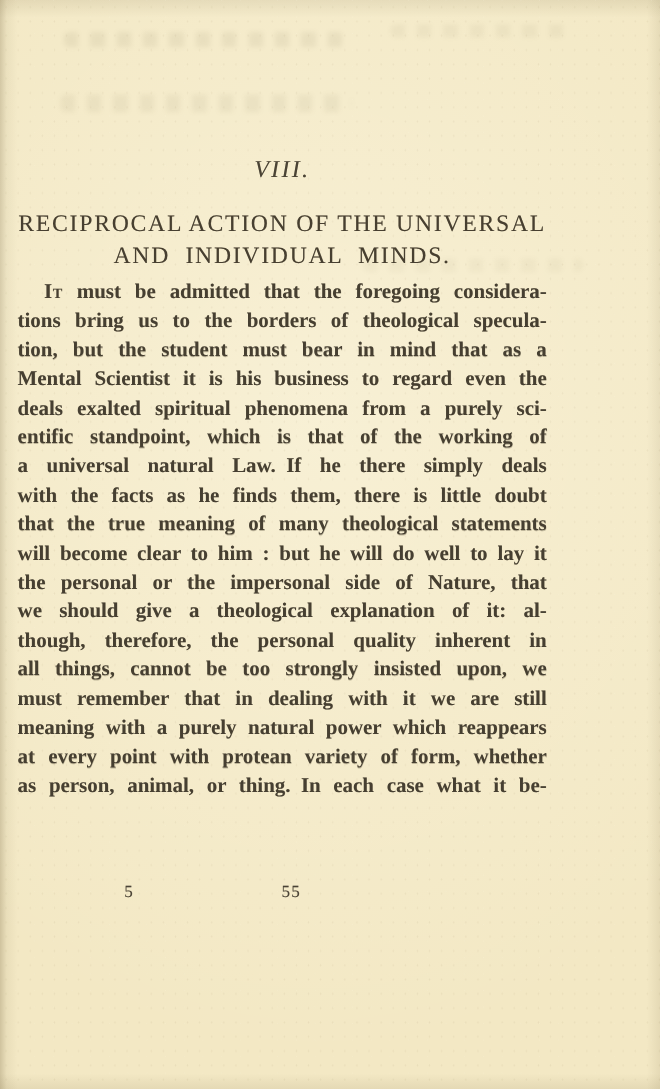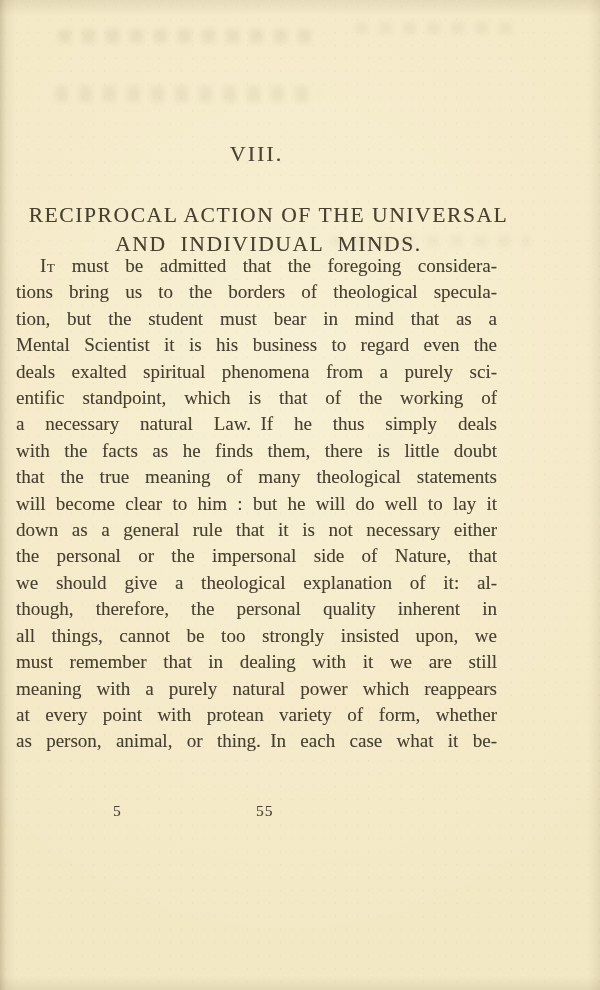--- a/index.html
+++ b/index.html
@@ -62,27 +62,28 @@
   .chapter-number {
     position: absolute;
     top: 141px;
     left: 0;
     width: 100%;
     text-align: center;
     font-size: 22px;
     letter-spacing: 2px;
     color: #4a4335;
     text-shadow: 0.2px 0.3px 0 rgba(70,60,40,0.35);
+    font-style: italic;
   }
   .title {
     position: absolute;
     top: 189px;
     left: 0;
     width: 100%;
-    margin: 12px;
+    margin: 0;
     font-size: 21.5px;
     font-weight: normal;
     line-height: 28.5px;
     text-align: center;
     letter-spacing: 1.6px;
     color: #473f30;
     text-shadow: 0.2px 0.3px 0 rgba(70,60,40,0.35);
   }
   .title .tl2 { word-spacing: 7px; }
 
@@ -93,20 +94,21 @@
     width: 481px;
     font-size: 19px;
     line-height: 26.4px;
     word-spacing: 1px;
     text-shadow: 0.2px 0.3px 0 rgba(70,60,40,0.30);
   }
   .body-line {
     text-align: justify;
     -moz-text-align-last: justify;
     text-align-last: justify;
+    font-weight: bold;
   }
   .body-line.first { padding-left: 24px; }
   .lead-word { font-variant: small-caps; letter-spacing: 0.5px; }
 
   .footer {
     position: absolute;
     top: 802px;
     left: 16px;
     width: 481px;
     height: 24px;
@@ -135,25 +137,24 @@
       <div class="tl2">AND INDIVIDUAL MINDS.</div>
     </h1>
 
     <div class="body-text">
       <div class="body-line first"><span class="lead-word">It</span><span> must be admitted that the foregoing considera-</span></div>
       <div class="body-line">tions bring us to the borders of theological specula-</div>
       <div class="body-line">tion, but the student must bear in mind that as a</div>
       <div class="body-line">Mental Scientist it is his business to regard even the</div>
       <div class="body-line">deals exalted spiritual phenomena from a purely sci-</div>
       <div class="body-line">entific standpoint, which is that of the working of</div>
-      <div class="body-line">a necessary natural Law. If he thus simply deals</div>
+      <div class="body-line">a universal natural Law. If he there simply deals</div>
       <div class="body-line">with the facts as he finds them, there is little doubt</div>
       <div class="body-line">that the true meaning of many theological statements</div>
       <div class="body-line">will become clear to him : but he will do well to lay it</div>
-      <div class="body-line">down as a general rule that it is not necessary either</div>
       <div class="body-line">the personal or the impersonal side of Nature, that</div>
       <div class="body-line">we should give a theological explanation of it: al-</div>
       <div class="body-line">though, therefore, the personal quality inherent in</div>
       <div class="body-line">all things, cannot be too strongly insisted upon, we</div>
       <div class="body-line">must remember that in dealing with it we are still</div>
       <div class="body-line">meaning with a purely natural power which reappears</div>
       <div class="body-line">at every point with protean variety of form, whether</div>
       <div class="body-line">as person, animal, or thing. In each case what it be-</div>
     </div>
 

